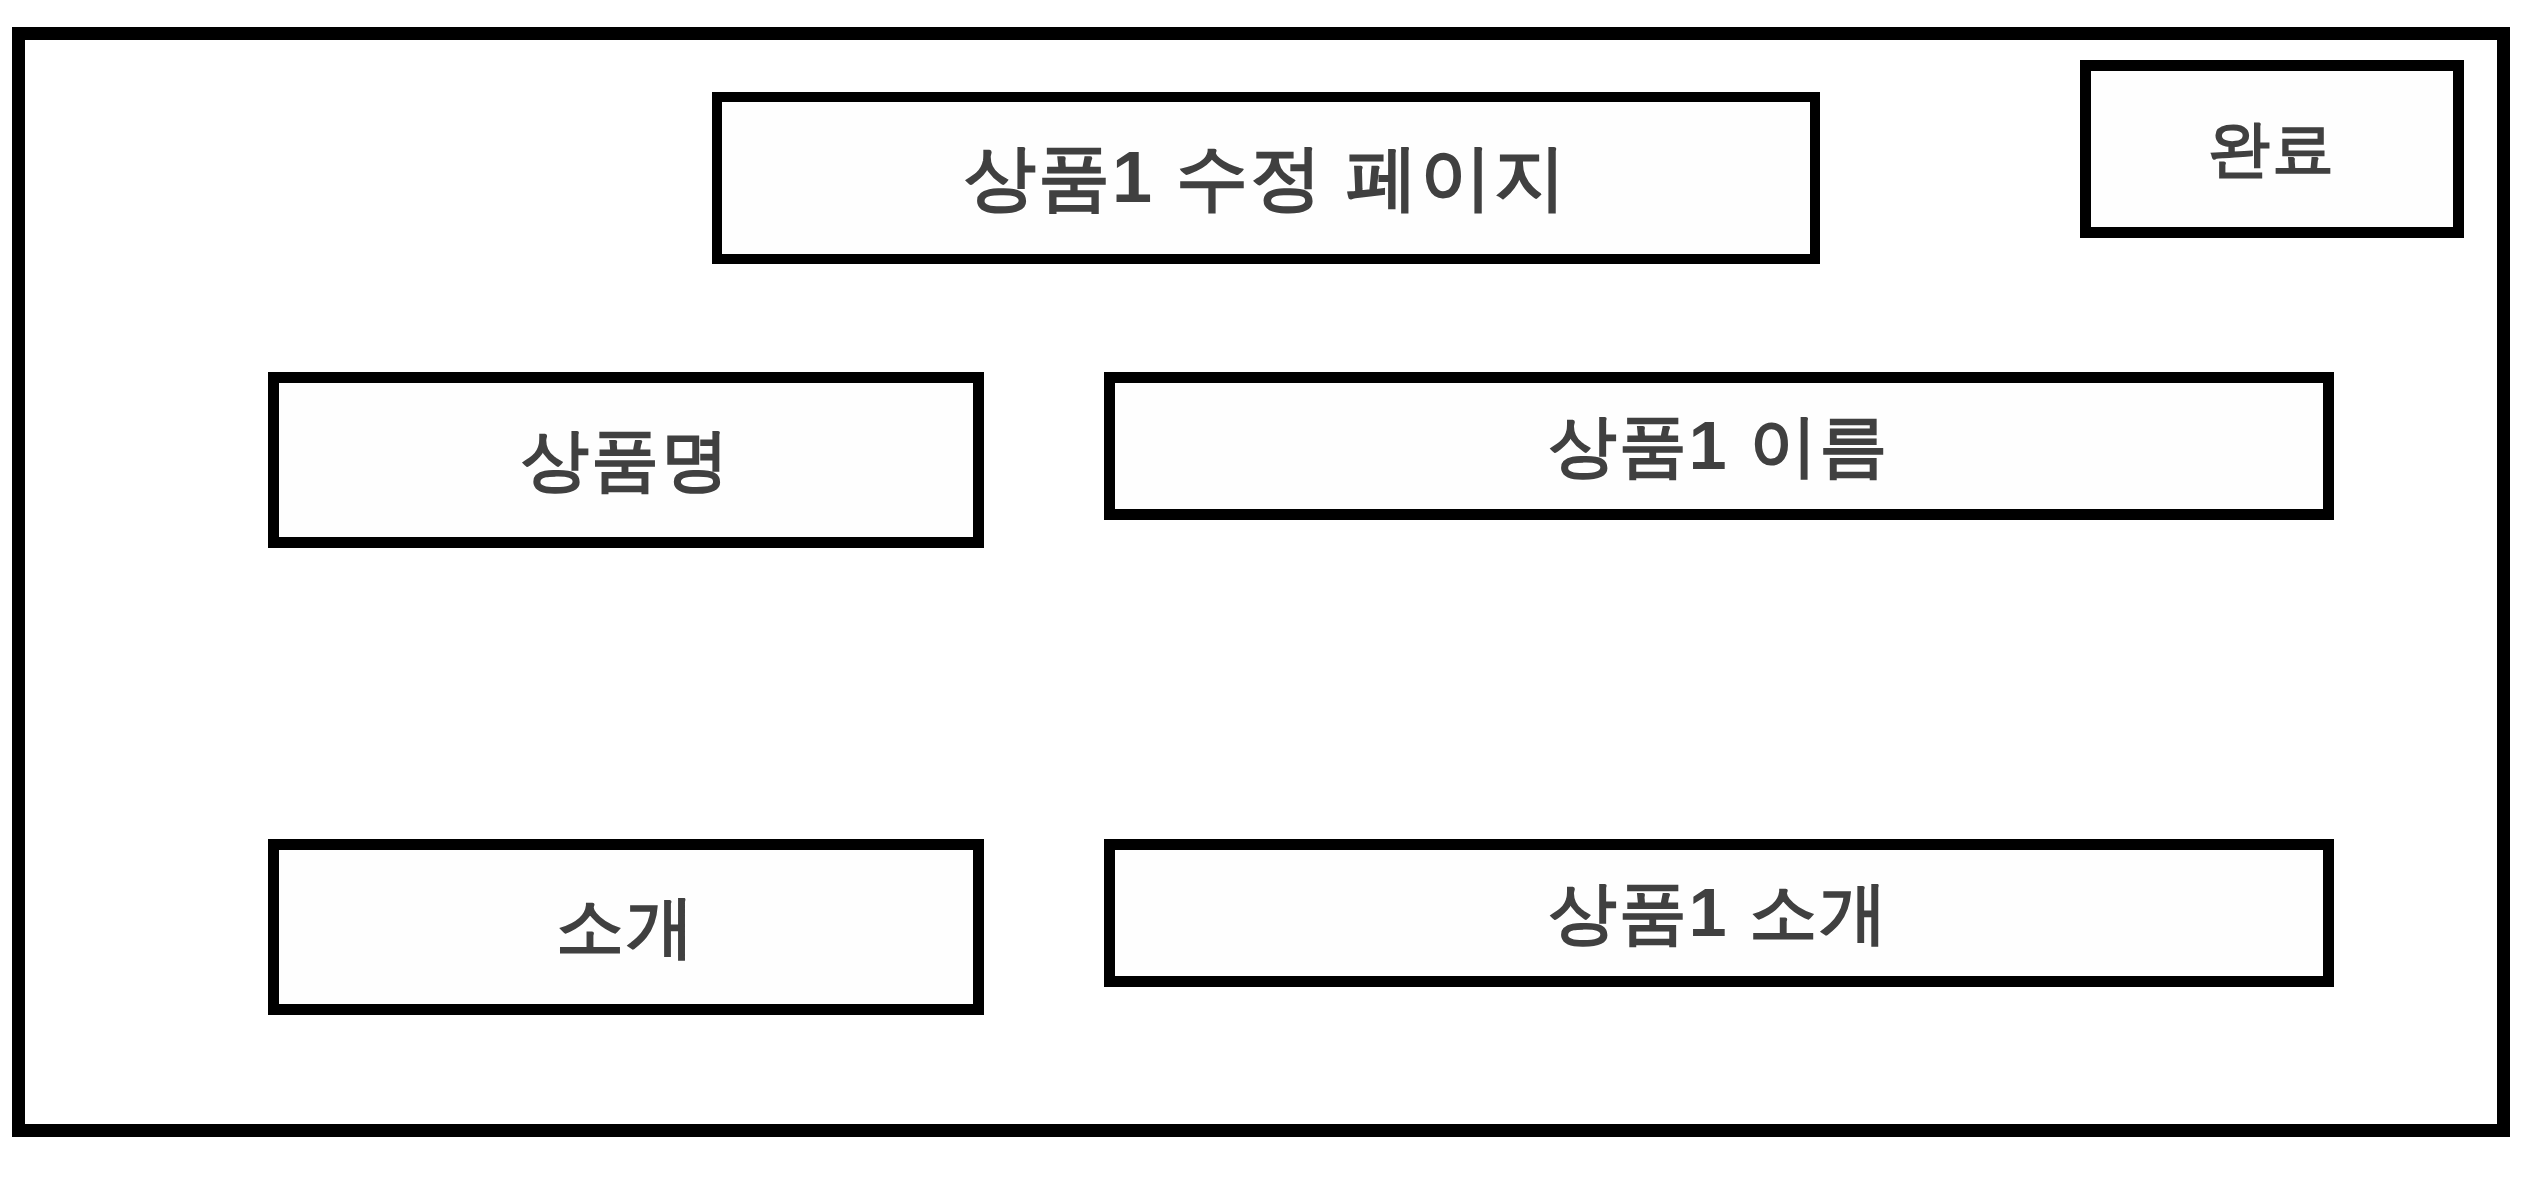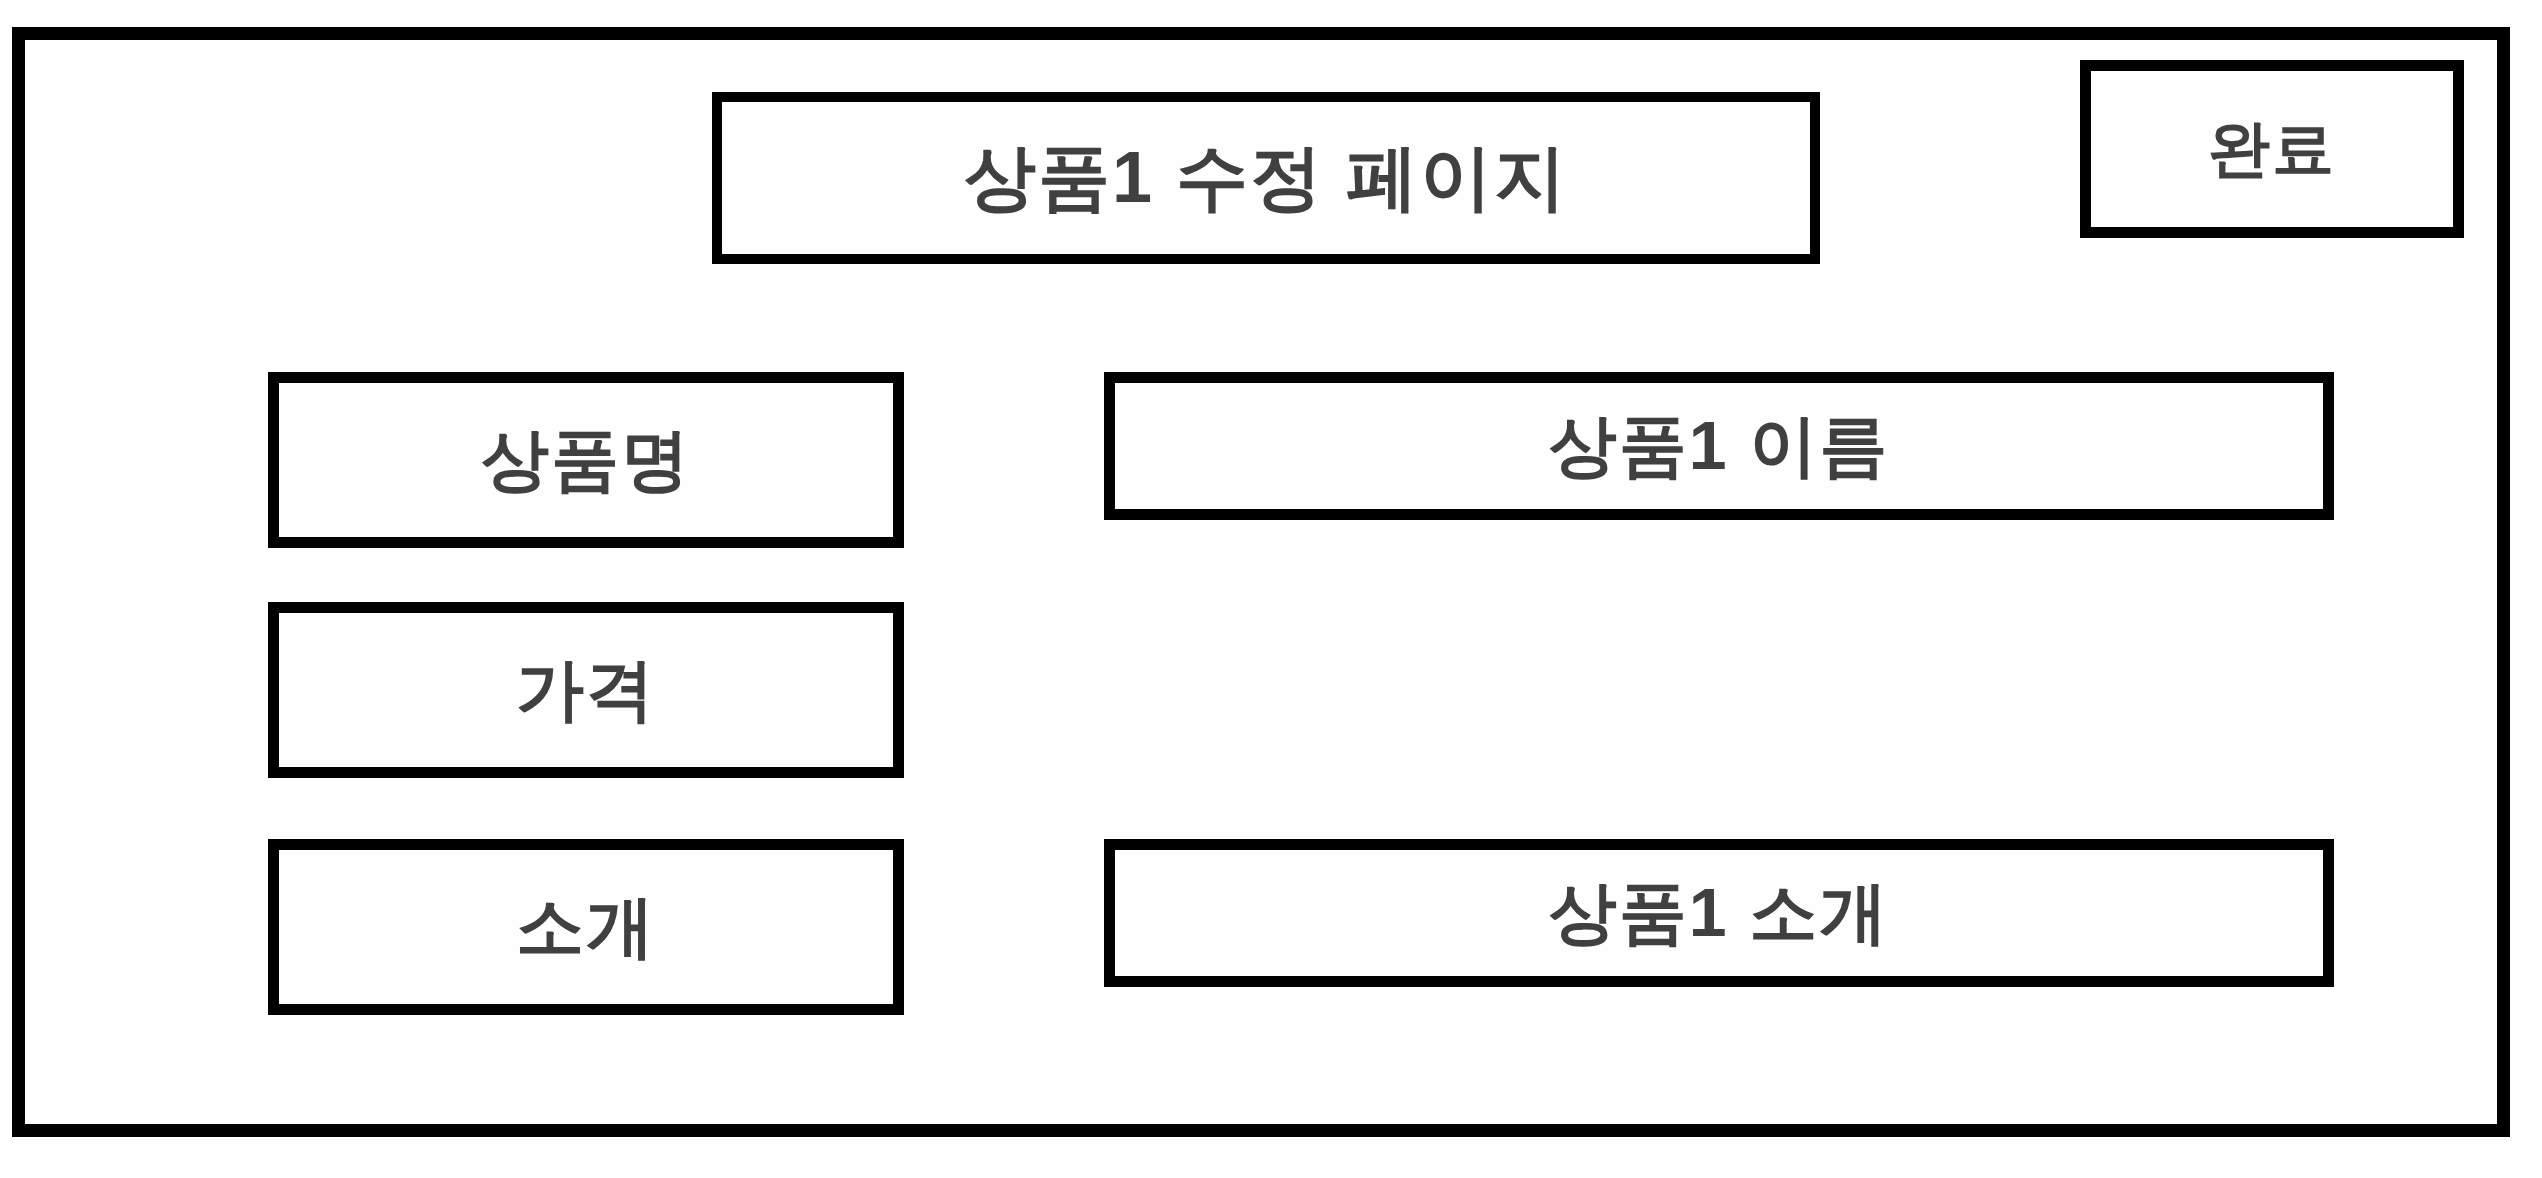--- a/index.html
+++ b/index.html
@@ -51,21 +51,21 @@
     left: 2080px;
     top: 60px;
     width: 384px;
     height: 178px;
     border: 11px solid #000000;
     font-size: 62px;
     cursor: pointer;
   }
   .label-box {
     left: 268px;
-    width: 636px;
+    width: 716px;
     height: 176px;
     border: 11px solid #000000;
     font-size: 68px;
   }
   .value-box {
     left: 1104px;
     width: 1230px;
     height: 148px;
     border: 11px solid #000000;
     font-size: 68px;
@@ -84,18 +84,17 @@
     
   </div>
 
   <div class="box title-box">상품1 수정 페이지</div>
 
   <div class="box done-btn">완료</div>
 
   <div class="box label-box row-1">상품명</div>
   <div class="box value-box row-1">상품1 이름</div>
 
-  <div class="box label-box row-2">가격</div>
 
   <div class="box label-box row-3">소개</div>
   <div class="box value-box row-3">상품1 소개</div>
 
 </div>
 
 </body></html>

